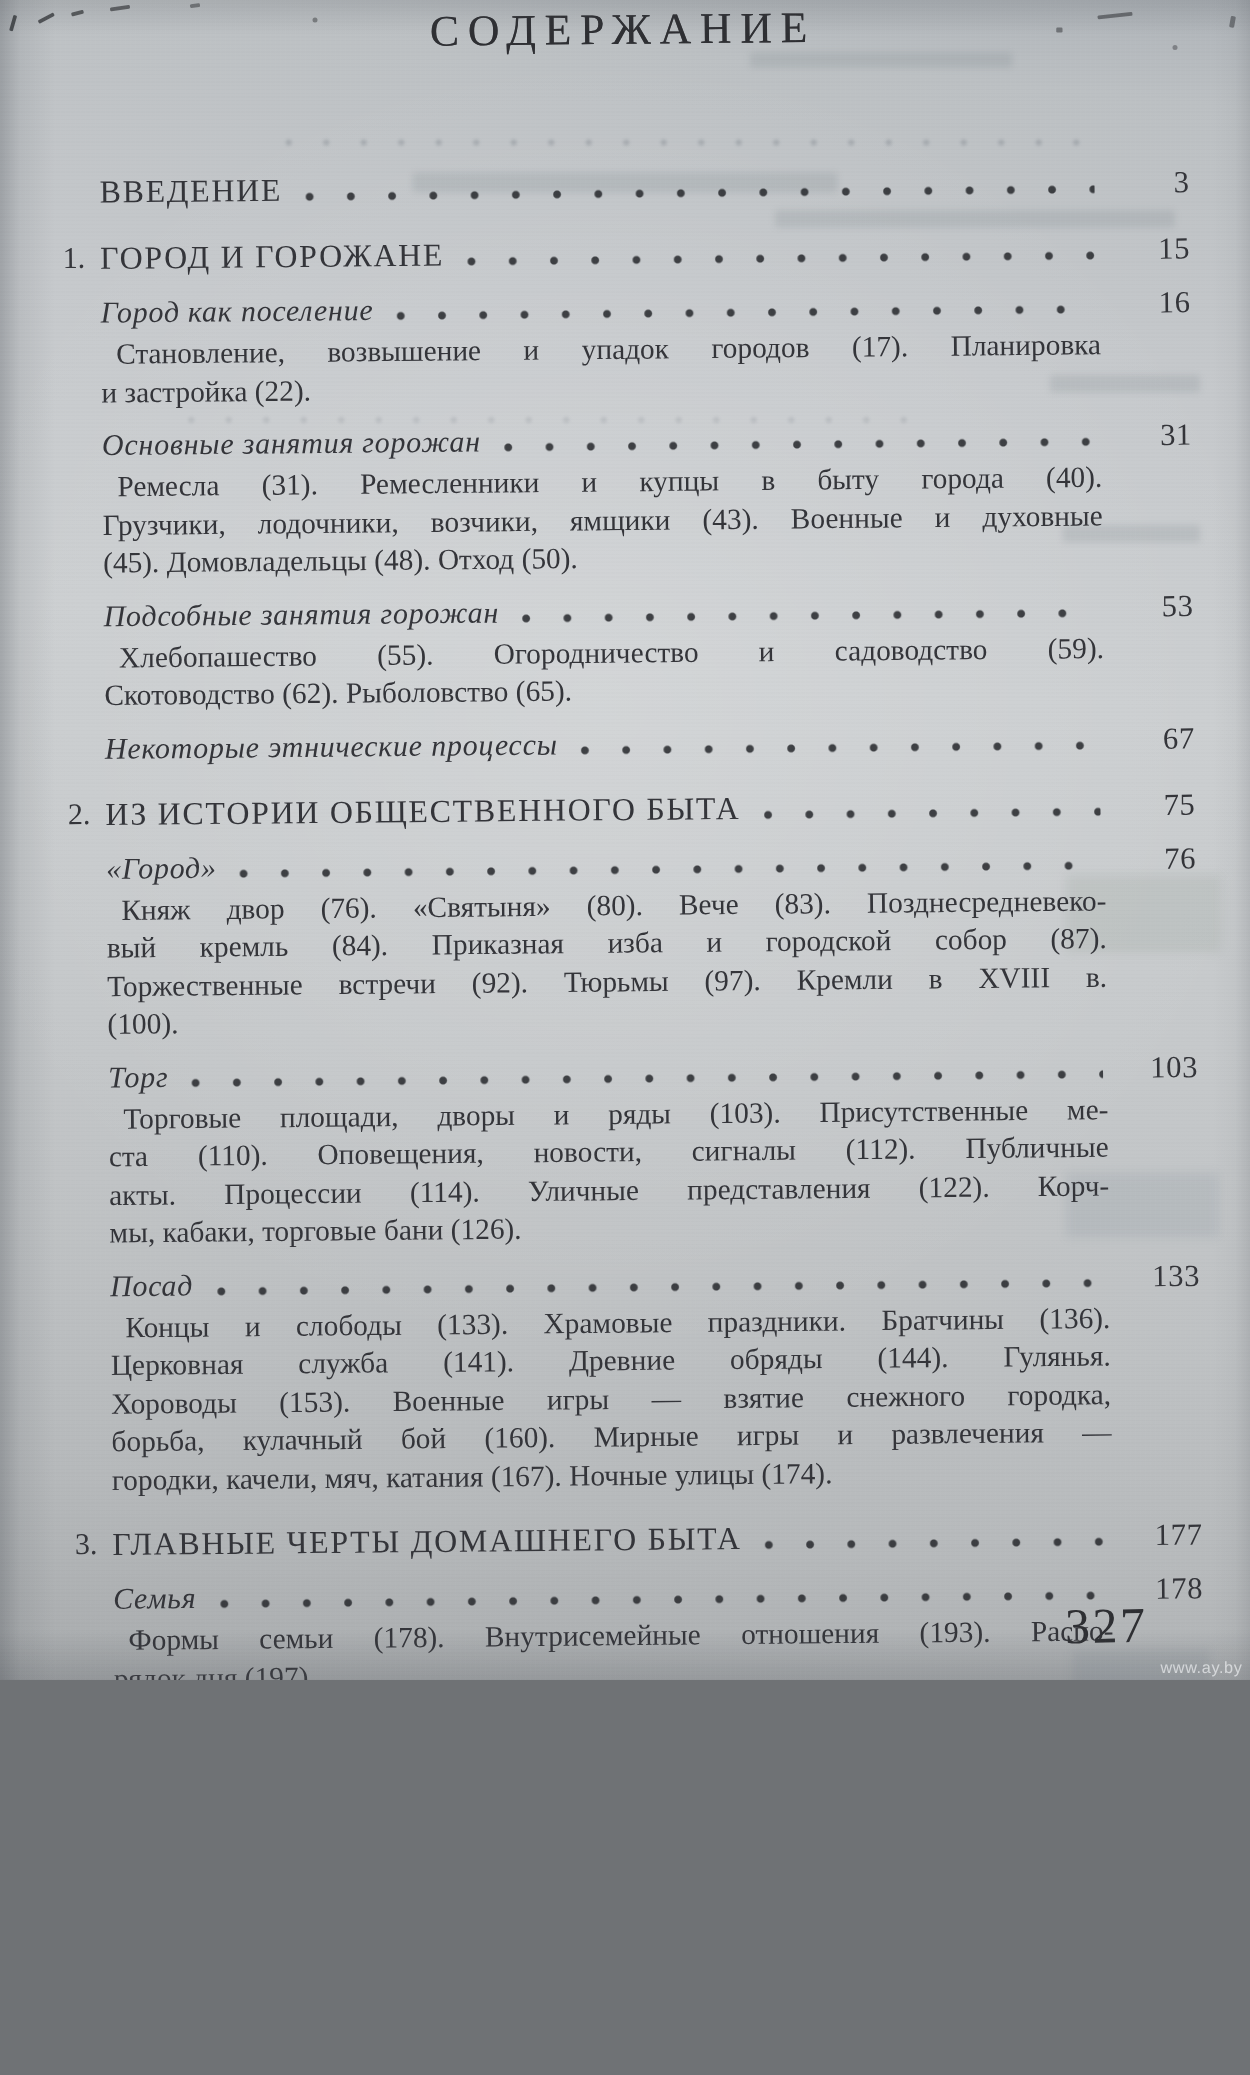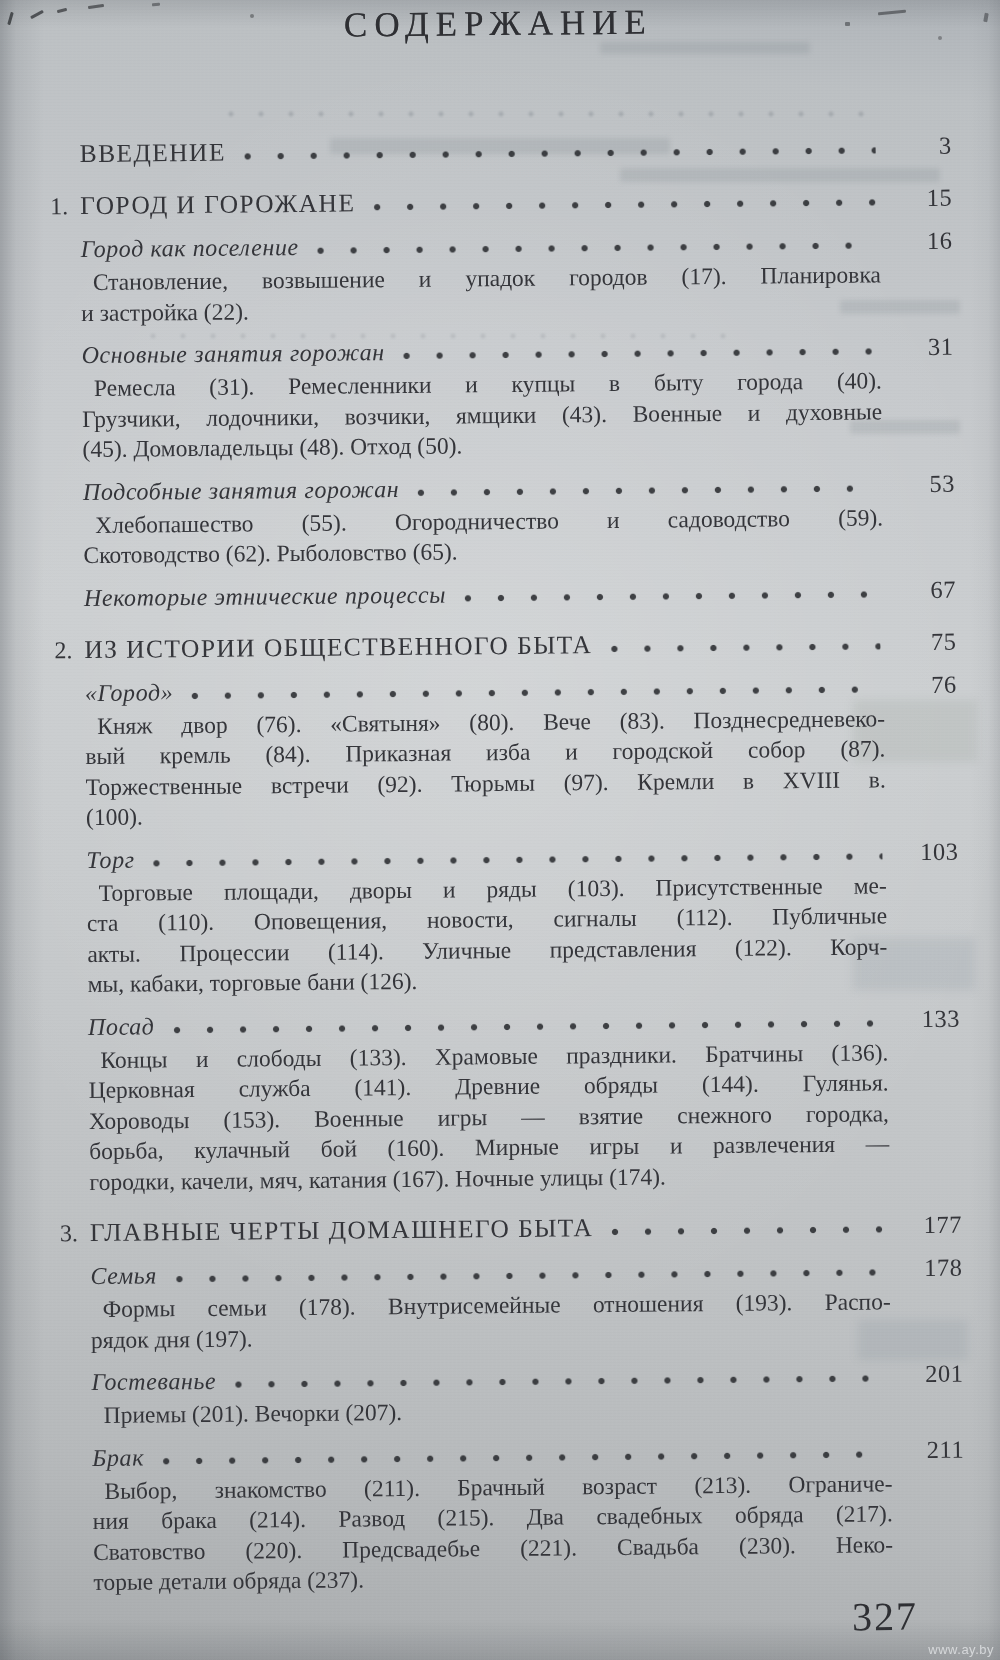--- a/index.html
+++ b/index.html
@@ -1,18 +1,18 @@
 <!DOCTYPE html>
 <html lang="ru"><head>
 <meta charset="utf-8">
 <style>
   html,body{margin:0;padding:0;background:#6f7275;}
   .photo{
     position:relative;
-    width:1000px;height:1660px;
+    width:1000px;height:1344px;
     overflow:hidden;
     font-family:"Liberation Serif", "DejaVu Serif", serif;
     color:#34353a;
     background:
       radial-gradient(78% 55% at 48% 42%, rgba(255,255,255,.16), rgba(255,255,255,0) 72%),
       linear-gradient(186deg,#aeb3b8 0%,#bcc0c3 6%,#c6c9cc 22%,#cbced0 40%,#c6c9cb 58%,#bfc2c4 74%,#b6b9bb 88%,#a8abad 100%);
   }
   .photo::before{
     content:"";position:absolute;inset:0;pointer-events:none;z-index:6;
     background:

